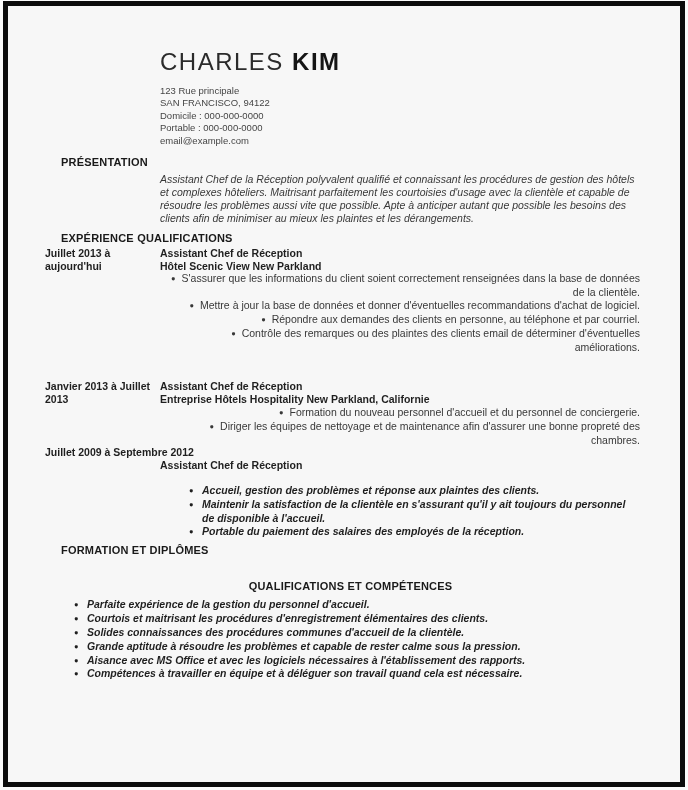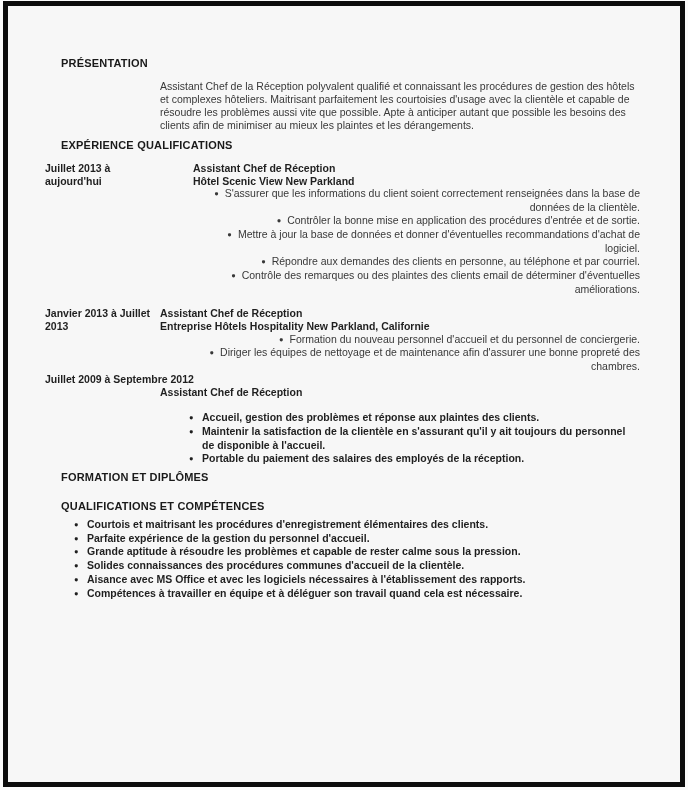--- a/index.html
+++ b/index.html
@@ -44,26 +44,26 @@
     margin-top:9px;
     font-size:11px;
     line-height:13px;
     font-weight:700;
     letter-spacing:0.2px;
     color:#1a1a1a;
     padding-left:16px;
   }
   .sec-h.exp{ margin-top:7px; }
   .sec-h.edu{ margin-top:5px; }
-  .sec-h.qual{ margin-top:16px; }
+  .sec-h.qual{ margin-top:23px;text-align:center; }
   .body-col{ margin-left:115px; }
-  .para{ margin-top:10px; }
+  .para{ margin-top:4px;font-style:italic; }
   
   .job{ display:flex; align-items:flex-start; }
-  .job1{ margin-top:10px;gap:33px; }
+  .job1{ margin-top:2px; }
   .job2{ margin-top:1px; }
   .dates{
     flex:none; width:115px;
     font-weight:700; color:#1f1f1f;
     padding-right:4px; box-sizing:border-box;
   }
   .jcontent{ flex:1; min-width:0; }
   .jtitle,.jcompany{ font-weight:700; color:#1f1f1f; }
   .dates-full{
     font-weight:700; color:#1f1f1f;
@@ -75,50 +75,63 @@
   .li-flush .wrapfix{ text-indent:0; }
   .dot{
     font-size:7.5px;
     vertical-align:1px;
     letter-spacing:0;
   }
   .li-flush .dot{ margin-right:6px; }
   .hang-list{ margin-left:29px; }
   .li-hang{ padding-left:13px; margin:0; }
   .li-hang .dot{ display:inline-block; width:13px; margin-left:-13px; }
-  .bold-li{ font-weight:700; color:#1f1f1f; }
+  .bold-li{ font-weight:700; color:#1f1f1f;font-style:italic; }
   .edu-text{ font-weight:700; color:#1f1f1f; }
   .qual-list{ margin-top:5px; }
 </style>
 </head>
 <body>
 
 <div class="page">
   <div class="inner">
 
+    <div class="hdr">
+      <div class="name">
+        <span class="first">CHARLES</span>
+        <span> </span>
+        <span class="last">KIM</span>
+      </div>
+      <div class="contact">
+        <div>123 Rue principale</div>
+        <div>SAN FRANCISCO, 94122</div>
+        <div>Domicile : 000-000-0000</div>
+        <div>Portable : 000-000-0000</div>
+        <div>email@example.com</div>
+      </div>
+    </div>
 
     <div class="sec-h">PRÉSENTATION</div>
     <div class="body-col para">Assistant Chef de la Réception polyvalent qualifié et connaissant les procédures de gestion des hôtels et complexes hôteliers. Maitrisant parfaitement les courtoisies d'usage avec la clientèle et capable de résoudre les problèmes aussi vite que possible. Apte à anticiper autant que possible les besoins des clients afin de minimiser au mieux les plaintes et les dérangements.</div>
 
     <div class="sec-h exp">EXPÉRIENCE QUALIFICATIONS</div>
 
     <div class="job job1">
       <div class="dates">Juillet 2013 à aujourd'hui</div>
       <div class="jcontent">
         <div class="jtitle">Assistant Chef de Réception</div>
         <div class="jcompany">Hôtel Scenic View New Parkland</div>
         <p class="li-flush"><span class="dot">●</span><span class="wrapfix">S'assurer que les informations du client soient correctement renseignées dans la base de données de la clientèle.</span></p>
-        <p class="li-flush"><span class="dot">●</span><span class="wrapfix">Contrôler la bonne mise en application des procédures d'entrée et de sortie.</span></p>
         <p class="li-flush"><span class="dot">●</span><span class="wrapfix">Mettre à jour la base de données et donner d'éventuelles recommandations d'achat de logiciel.</span></p>
         <p class="li-flush"><span class="dot">●</span><span class="wrapfix">Répondre aux demandes des clients en personne, au téléphone et par courriel.</span></p>
         <p class="li-flush"><span class="dot">●</span><span class="wrapfix">Contrôle des remarques ou des plaintes des clients email de déterminer d'éventuelles améliorations.</span></p>
       </div>
     </div>
 
-    <div class="job job2" style="margin-top:11px;">
+    <div class="job job2" style="margin-top:26px;">
       <div class="dates">Janvier 2013 à Juillet 2013</div>
       <div class="jcontent">
         <div class="jtitle">Assistant Chef de Réception</div>
         <div class="jcompany">Entreprise Hôtels Hospitality New Parkland, Californie</div>
         <p class="li-flush"><span class="dot">●</span><span class="wrapfix">Formation du nouveau personnel d'accueil et du personnel de conciergerie.</span></p>
         <p class="li-flush"><span class="dot">●</span><span class="wrapfix">Diriger les équipes de nettoyage et de maintenance afin d'assurer une bonne propreté des chambres.</span></p>
       </div>
     </div>
 
     <div class="dates-full">Juillet 2009 à Septembre 2012</div>
@@ -129,22 +142,22 @@
         <p class="li-hang bold-li"><span class="dot">●</span><span>Accueil, gestion des problèmes et réponse aux plaintes des clients.</span></p>
         <p class="li-hang bold-li"><span class="dot">●</span><span>Maintenir la satisfaction de la clientèle en s'assurant qu'il y ait toujours du personnel de disponible à l'accueil.</span></p>
         <p class="li-hang bold-li"><span class="dot">●</span><span>Portable du paiement des salaires des employés de la réception.</span></p>
       </div>
     </div>
 
     <div class="sec-h edu">FORMATION ET DIPLÔMES</div>
 
     <div class="sec-h qual">QUALIFICATIONS ET COMPÉTENCES</div>
     <div class="body-col hang-list qual-list">
+      <p class="li-hang bold-li"><span class="dot">●</span><span>Parfaite expérience de la gestion du personnel d'accueil.</span></p>
       <p class="li-hang bold-li"><span class="dot">●</span><span>Courtois et maitrisant les procédures d'enregistrement élémentaires des clients.</span></p>
-      <p class="li-hang bold-li"><span class="dot">●</span><span>Parfaite expérience de la gestion du personnel d'accueil.</span></p>
+      <p class="li-hang bold-li"><span class="dot">●</span><span>Solides connaissances des procédures communes d'accueil de la clientèle.</span></p>
       <p class="li-hang bold-li"><span class="dot">●</span><span>Grande aptitude à résoudre les problèmes et capable de rester calme sous la pression.</span></p>
-      <p class="li-hang bold-li"><span class="dot">●</span><span>Solides connaissances des procédures communes d'accueil de la clientèle.</span></p>
       <p class="li-hang bold-li"><span class="dot">●</span><span>Aisance avec MS Office et avec les logiciels nécessaires à l'établissement des rapports.</span></p>
       <p class="li-hang bold-li"><span class="dot">●</span><span>Compétences à travailler en équipe et à déléguer son travail quand cela est nécessaire.</span></p>
     </div>
 
   </div>
 </div>
 
 </body></html>

